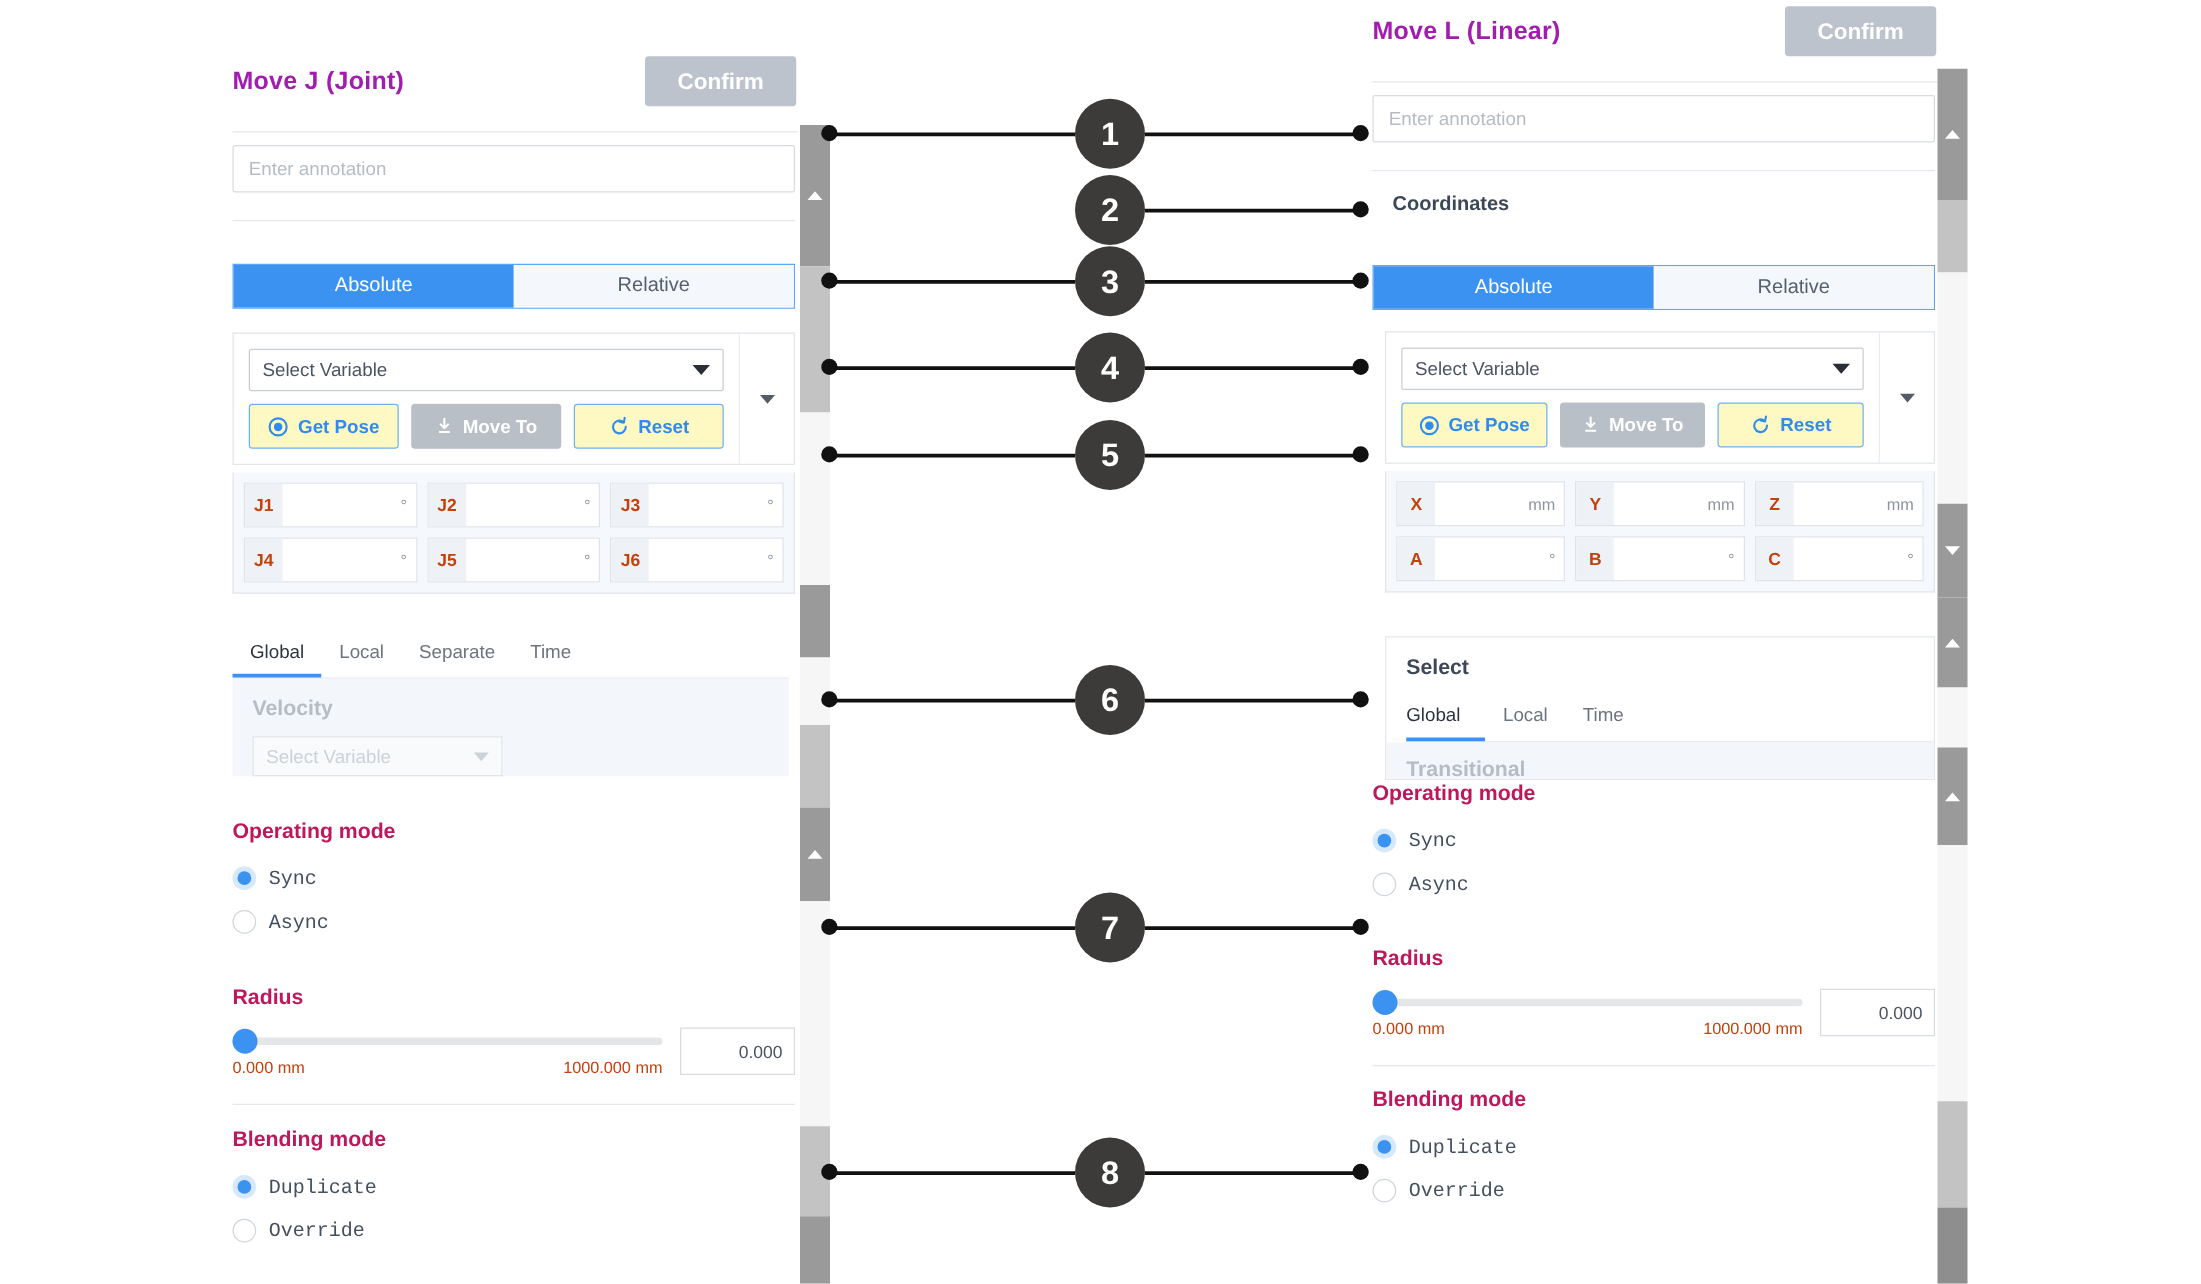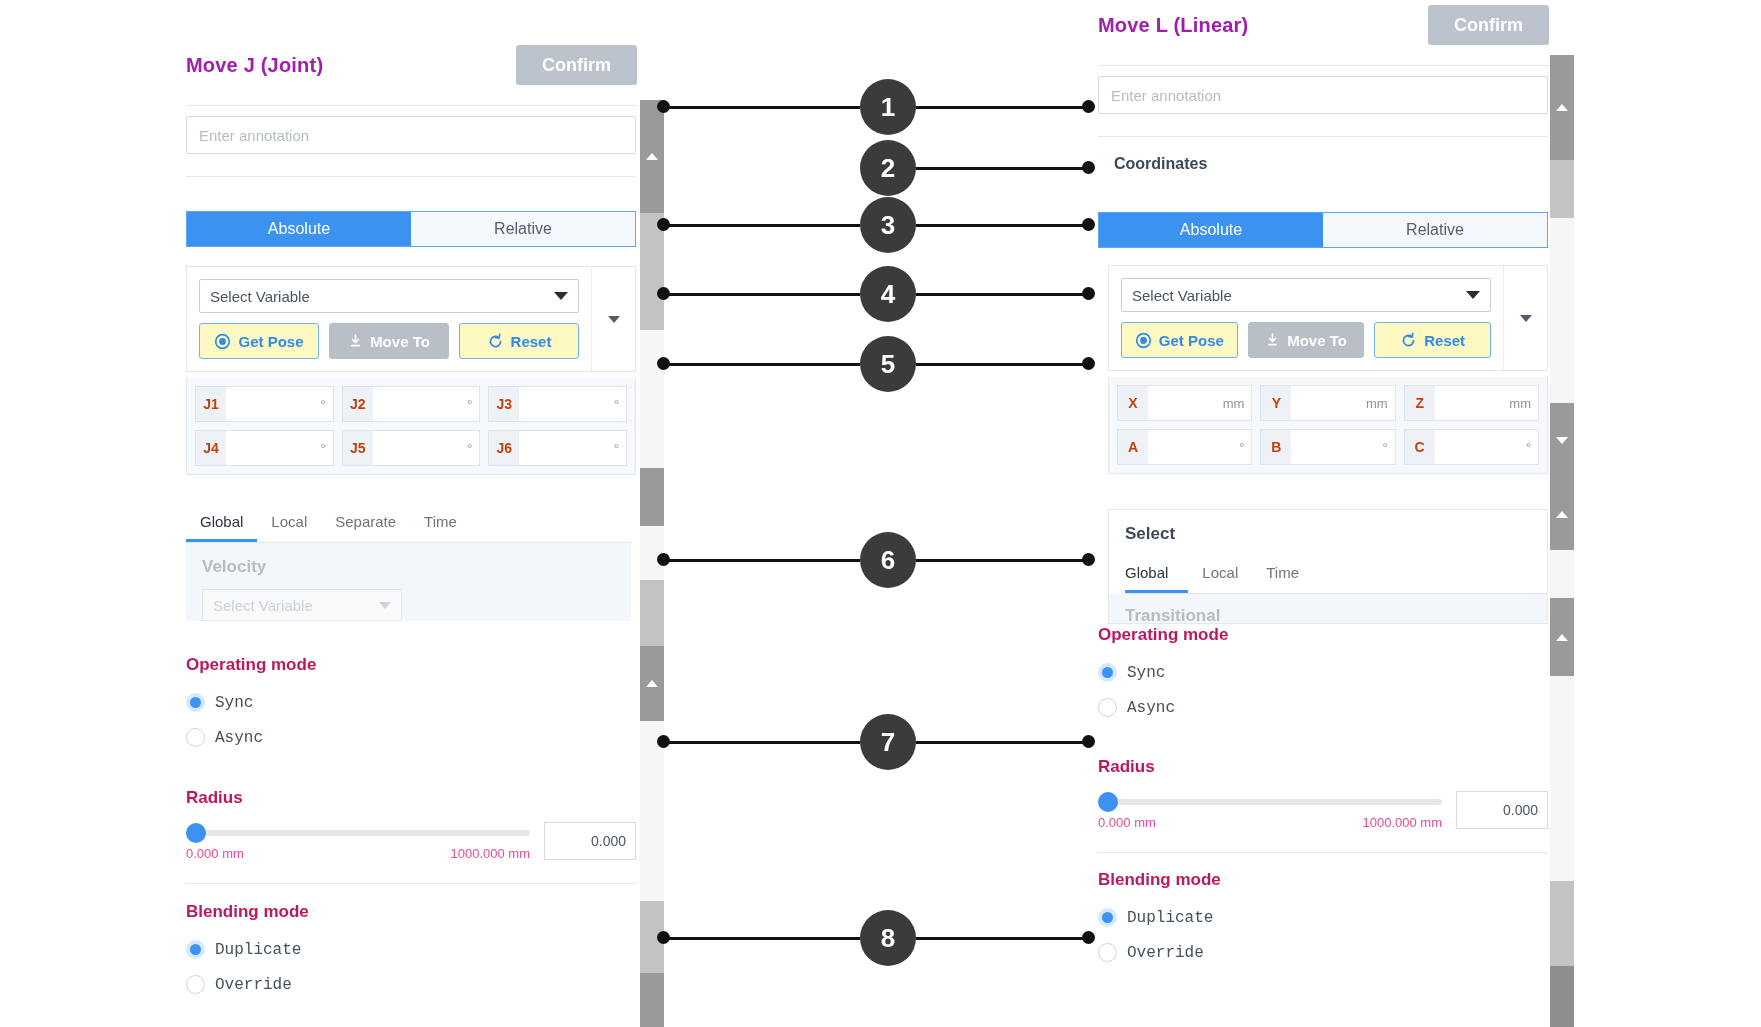--- a/index.html
+++ b/index.html
@@ -94,21 +94,21 @@
            display: flex; align-items: center; justify-content: center; }
   .radio.sel { background: #d6e9fc; border-color: #d6e9fc; }
   .radio.sel::after { content:""; width: 11px; height: 11px; border-radius: 50%; background: #3c92f0; }
   .radio-lbl { font-size: 16px; color: #44505e; font-family: Liberation Mono, monospace; }
 
   
   .slider-wrap { display: flex; align-items: flex-start; gap: 14px; }
   .slider-col { flex: 1; }
   .track { position: relative; height: 6px; background: #e4e6e8; border-radius: 3px; margin-top: 8px; }
   .knob { position: absolute; left: 0; top: -7px; width: 20px; height: 20px; border-radius: 50%; background: #3c92f0; }
-  .ticks { display: flex; justify-content: space-between; margin-top: 10px; font-size: 13px; color: #ec4899; }
+  .ticks { display: flex; justify-content: space-between; margin-top: 10px; font-size: 13px; color: #c2410c; }
   .num-box { width: 92px; height: 38px; border: 1px solid #d8dce1; background: #fff;
              display: flex; align-items: center; justify-content: flex-end; padding-right: 9px;
              font-size: 14px; color: #4a5462; }
 
   
   .sb { position: absolute; width: 24px; }
   .sb-seg { position: absolute; width: 100%; display: flex; align-items: center; justify-content: center; }
   .tri-up { width: 0; height: 0; border-left: 6px solid transparent; border-right: 6px solid transparent; border-bottom: 7px solid #fff; }
   .tri-dn { width: 0; height: 0; border-left: 6px solid transparent; border-right: 6px solid transparent; border-top: 7px solid #fff; }
 

